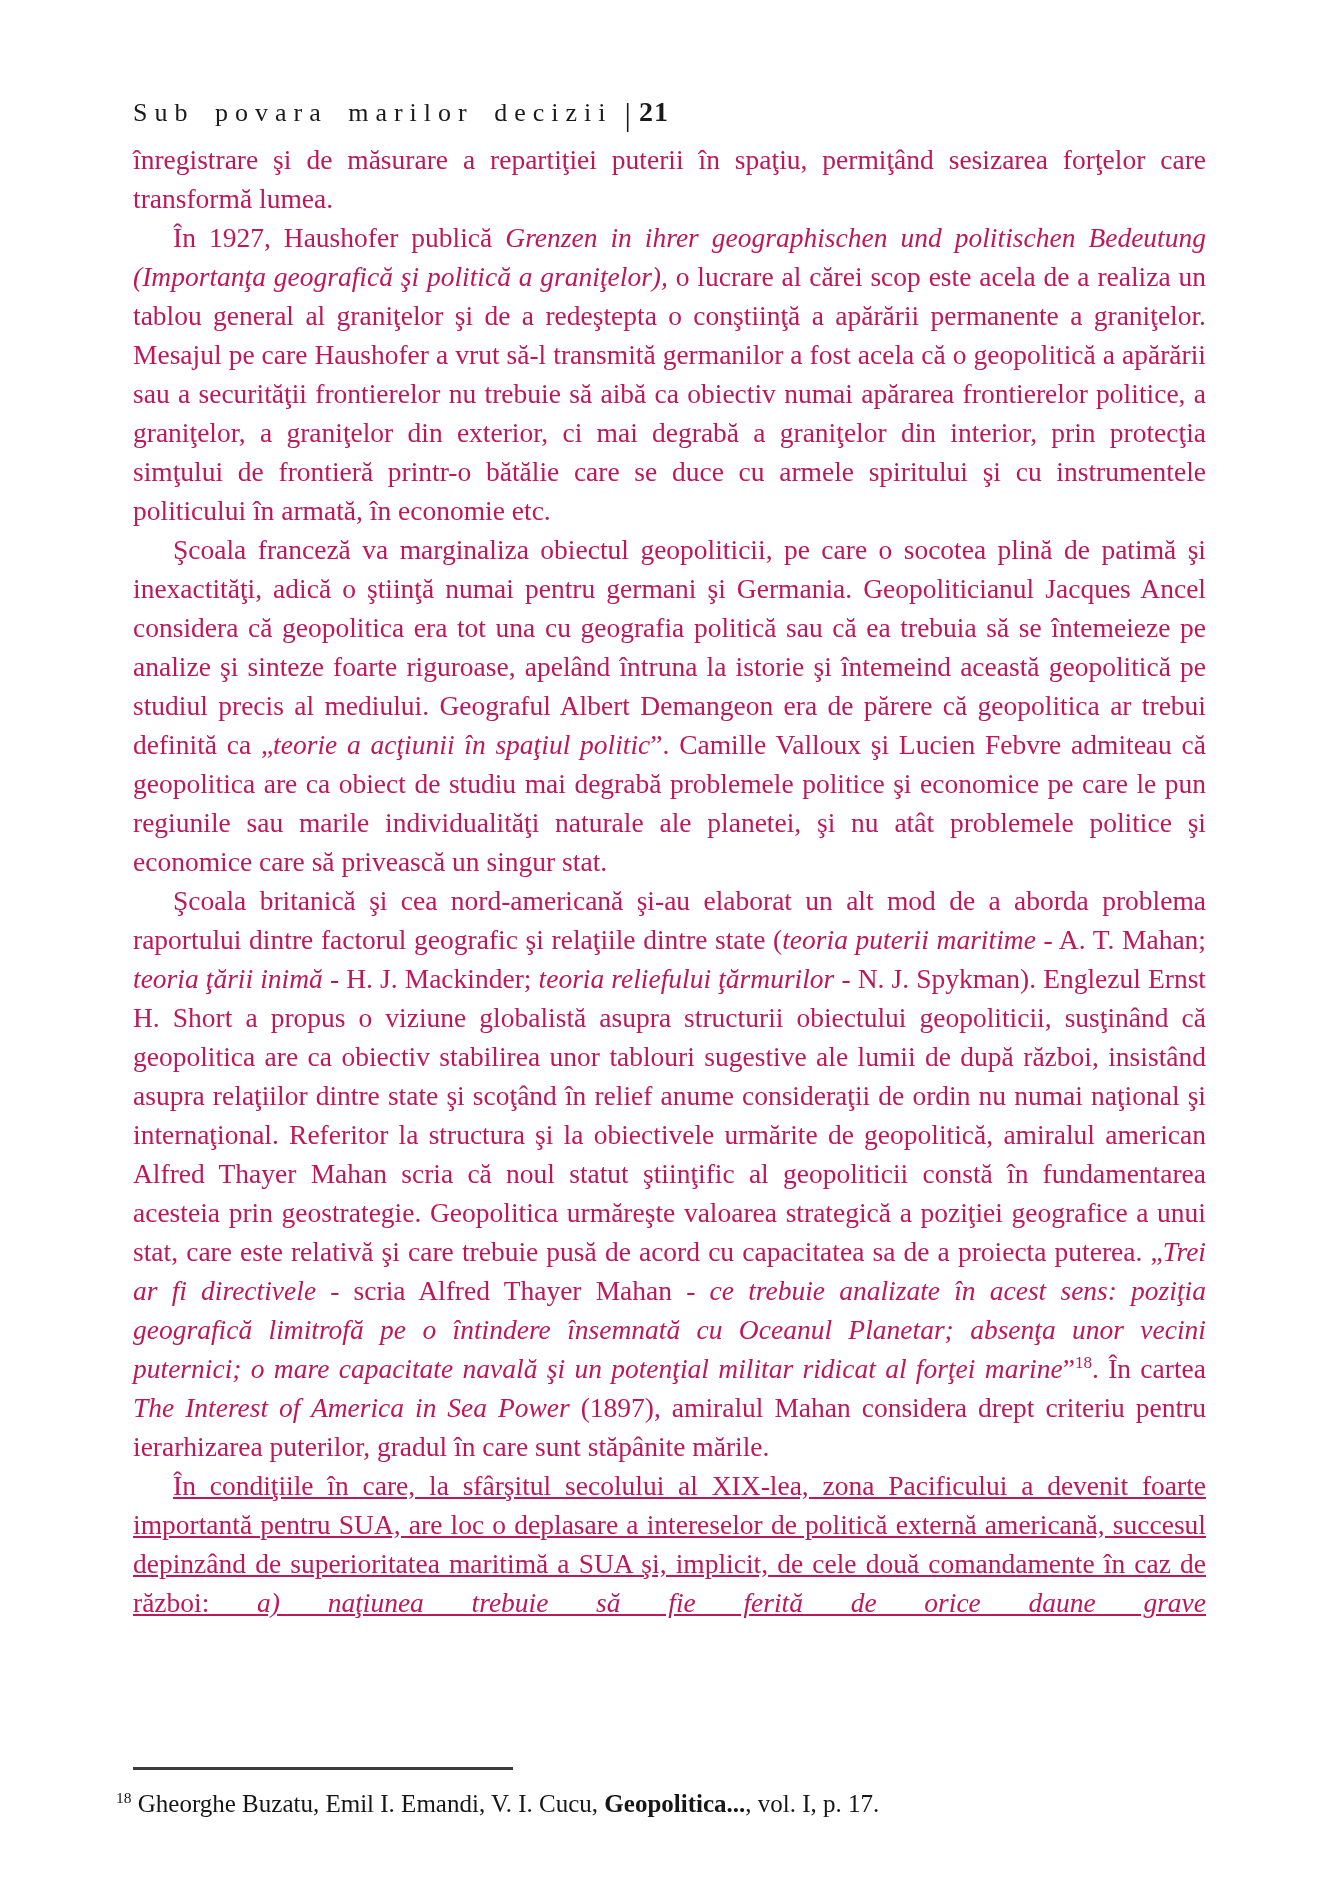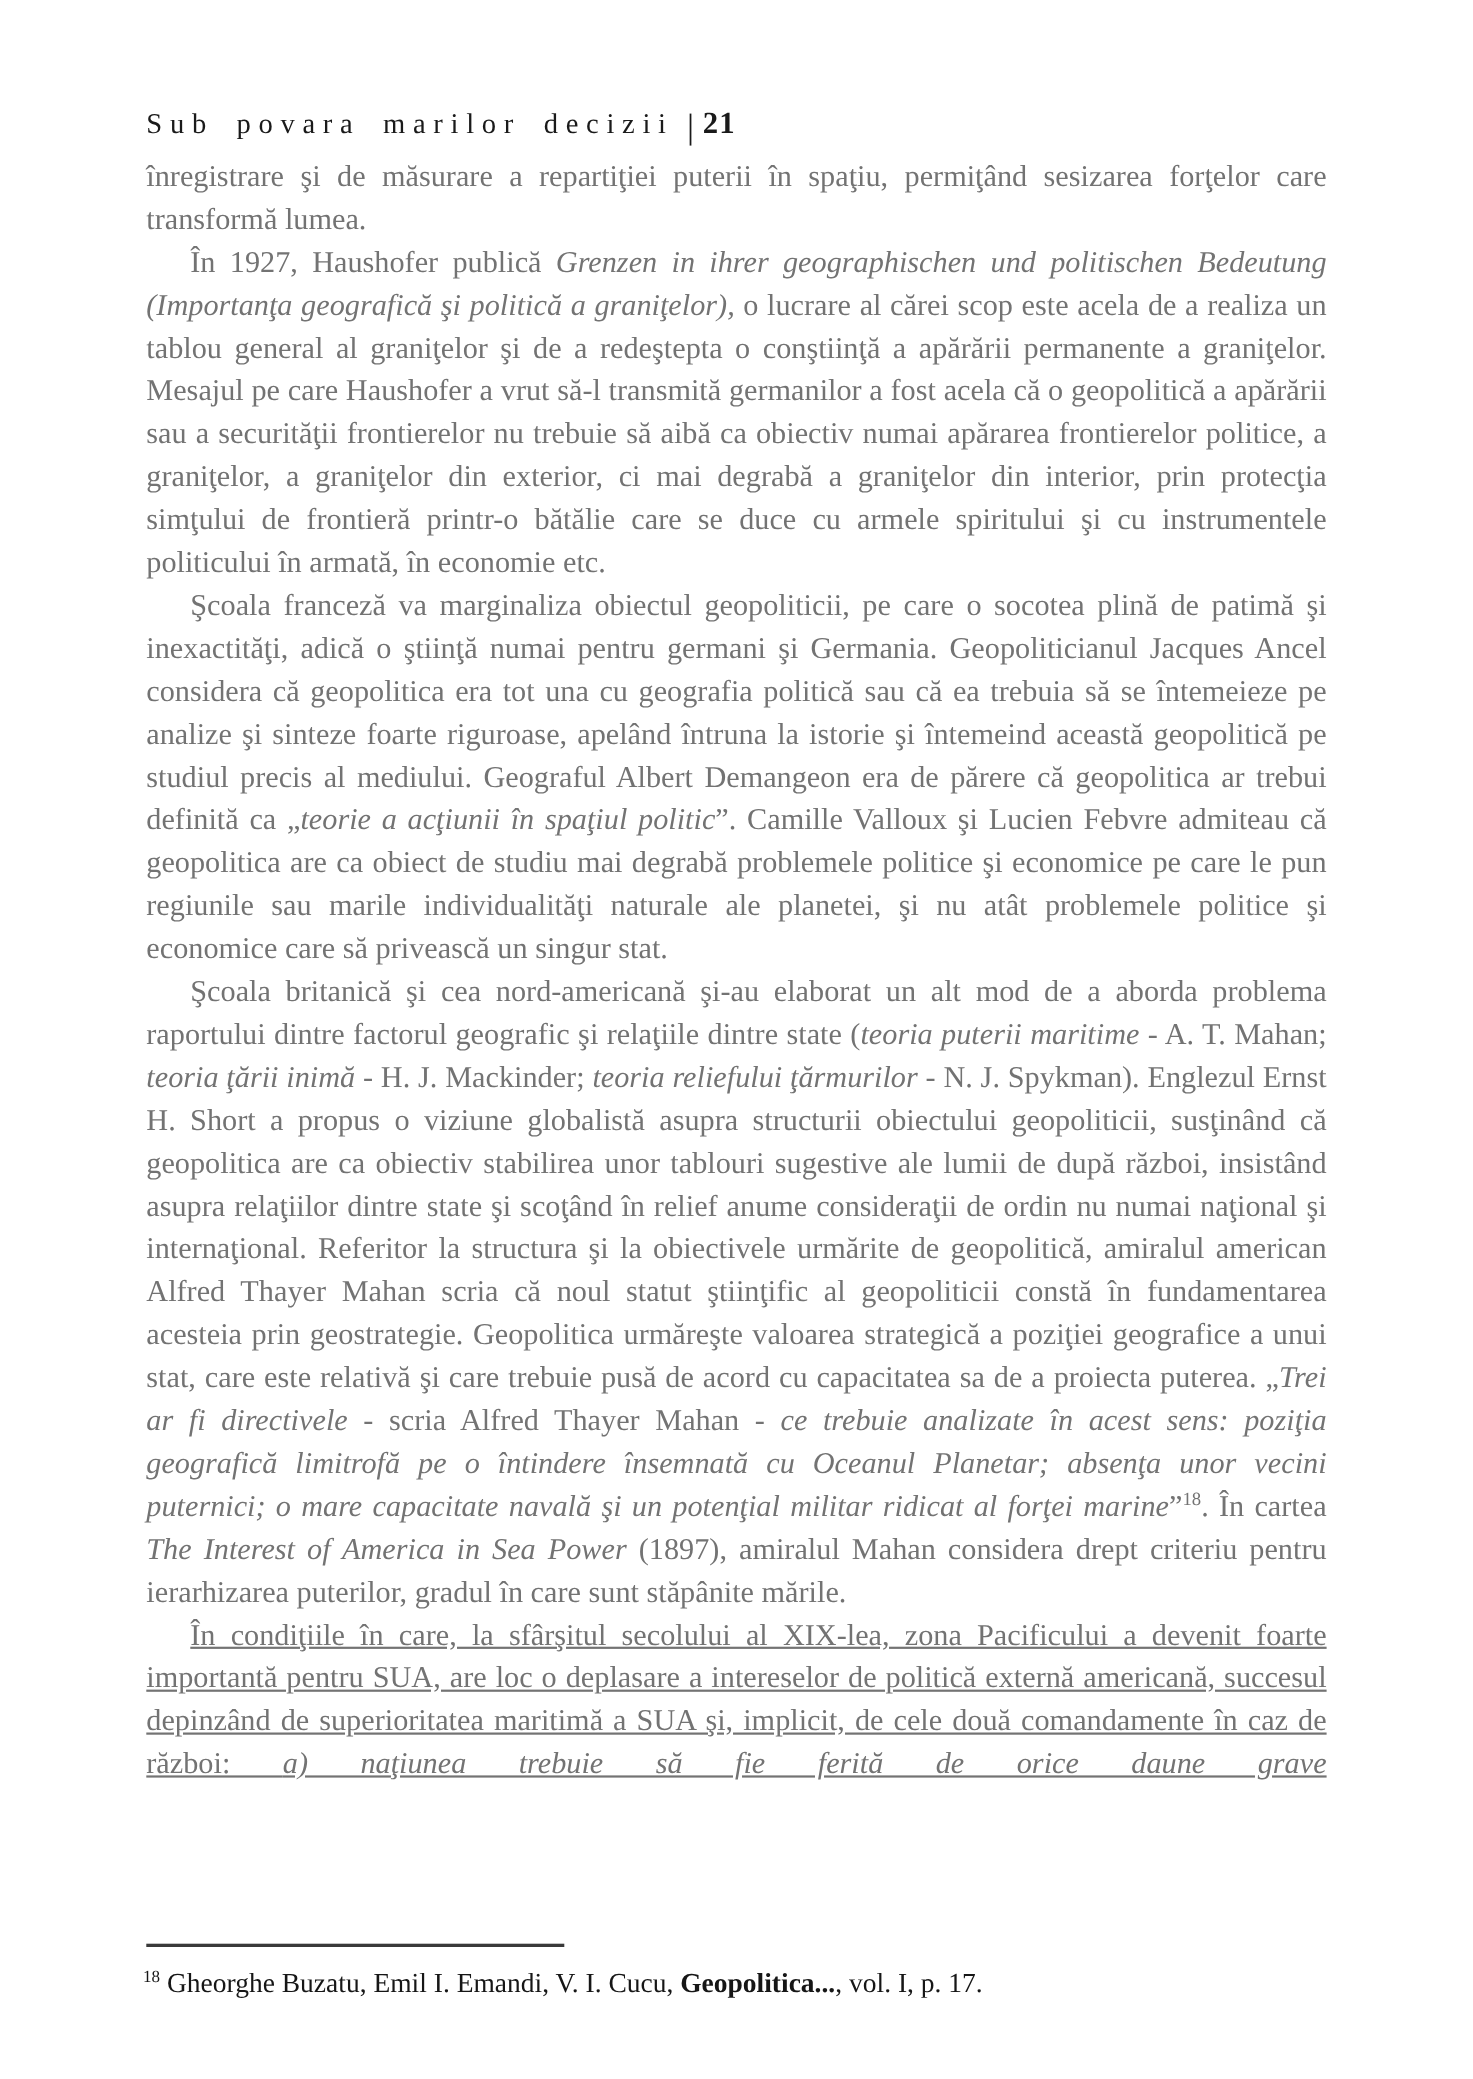--- a/index.html
+++ b/index.html
@@ -44,21 +44,21 @@
     letter-spacing: 1px;
   }
   .body-text {
     position: absolute;
     top: 140px;
     left: 133px;
     width: 1073px;
     font-size: 27.5px;
     line-height: 39px;
     text-align: justify;
-    color: #737373;
+    color: #be185d;
   }
   .para { margin: 0; padding: 0; }
   .para.indent { text-indent: 40px; }
   .para.fill-last { text-align-last: justify; text-decoration: underline; }
   .run-n { font-style: normal; }
   .run-i { font-style: italic; }
   .run-b { font-weight: 700; }
   sup.run-sup {
     font-size: 0.62em;
     line-height: 0;
@@ -69,21 +69,21 @@
     position: absolute;
     top: 1767px;
     left: 133px;
     width: 380px;
     height: 0;
     border-top: 3px solid #3a3a3a;
   }
   .footnote {
     position: absolute;
     top: 1788px;
-    left: 130px;
+    left: 116px;
     width: 1073px;
     font-size: 25px;
     line-height: 32px;
     color: #161616;
     text-align: left;
   }
 </style>
 </head>
 <body>
 

